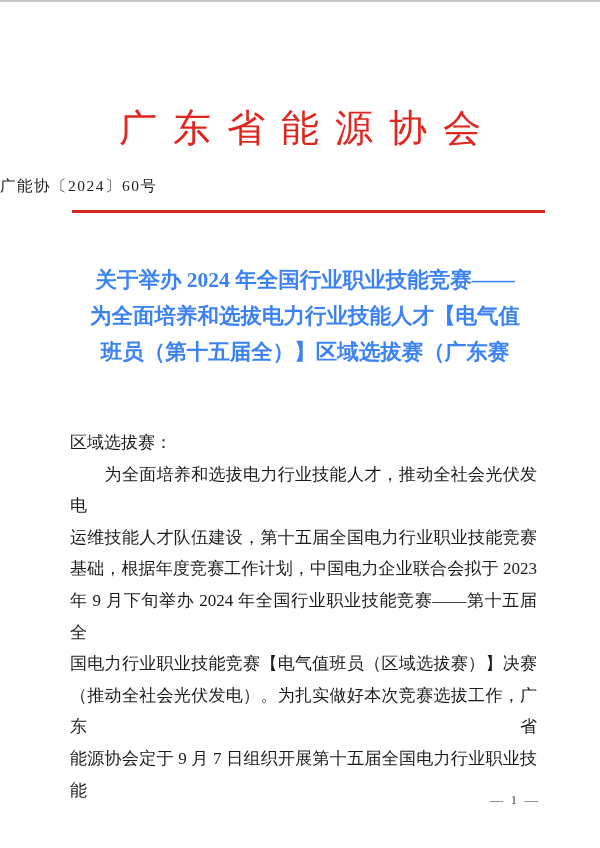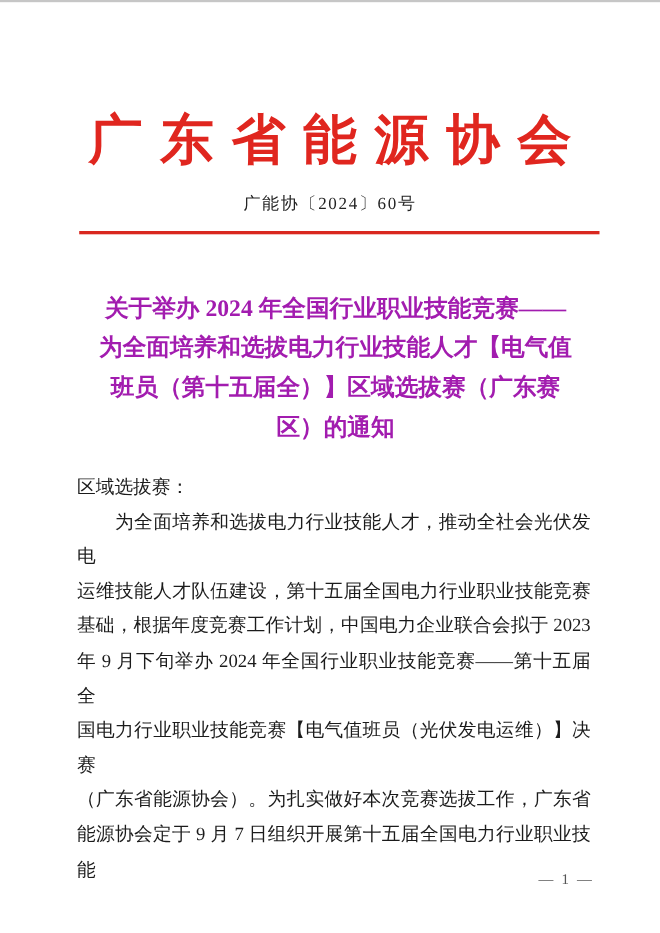--- a/index.html
+++ b/index.html
@@ -21,52 +21,51 @@
     position: absolute;
     top: 0; left: 0;
     width: 100%; height: 2px;
     background: #c6c6c6;
   }
   .org-name {
     position: absolute;
     top: 100px; left: 0; right: 0;
     text-align: center;
     white-space: nowrap;
-    font-size: 49px;
+    font-size: 38px;
     line-height: 56px;
-    font-weight: bold;
+    font-weight: normal;
     letter-spacing: 16px;
     padding-left: 16px; 
     color: var(--red-accent, #e0261f);
   }
   .doc-number {
     position: absolute;
     top: 176px; left: 0; right: 0;
-    text-align: center;
     font-size: 15.5px;
     line-height: 20px;
     letter-spacing: 1.5px;
     color: #222222;
   }
   .red-rule {
     position: absolute;
     top: 210px; left: 72px;
     width: 473px; height: 3px;
     background: var(--rule-red, #d9281f);
   }
   .notice-title {
     position: absolute;
     top: 262px; left: 72px;
     width: 466px;
     margin: 0;
     text-align: center;
     font-size: 21.5px;
     line-height: 36px;
     font-weight: bold;
-    color: #a21caf;
+    color: #3b82f6;
   }
   .notice-body {
     position: absolute;
     top: 427px; left: 70px;
     width: 467px;
     font-size: 17px;
     line-height: 31.6px;
     color: #1b1b1b;
   }
   .body-line.fill {
@@ -90,29 +89,28 @@
   <div class="org-name">广东省能源协会</div>
 
   <div class="doc-number">广能协〔2024〕60号</div>
 
   <div class="red-rule"></div>
 
   <h1 class="notice-title">
     <div class="title-line">关于举办 2024 年全国行业职业技能竞赛——</div>
     <div class="title-line">为全面培养和选拔电力行业技能人才【电气值</div>
     <div class="title-line">班员（第十五届全）】区域选拔赛（广东赛</div>
-    <div class="title-line">区）的通知</div>
   </h1>
 
   <div class="notice-body">
     <div class="body-line plain">区域选拔赛：</div>
     <div class="body-line fill">　　为全面培养和选拔电力行业技能人才，推动全社会光伏发电</div>
     <div class="body-line fill">运维技能人才队伍建设，第十五届全国电力行业职业技能竞赛</div>
     <div class="body-line fill">基础，根据年度竞赛工作计划，中国电力企业联合会拟于 2023</div>
     <div class="body-line fill">年 9 月下旬举办 2024 年全国行业职业技能竞赛——第十五届全</div>
-    <div class="body-line fill">国电力行业职业技能竞赛【电气值班员（光伏发电运维）】决赛</div>
-    <div class="body-line fill">（广东省能源协会）。为扎实做好本次竞赛选拔工作，广东省</div>
+    <div class="body-line fill">国电力行业职业技能竞赛【电气值班员（区域选拔赛）】决赛</div>
+    <div class="body-line fill">（推动全社会光伏发电）。为扎实做好本次竞赛选拔工作，广东省</div>
     <div class="body-line fill">能源协会定于 9 月 7 日组织开展第十五届全国电力行业职业技能</div>
 
   </div>
 
   <div class="page-number">— 1 —</div>
 </div>
 
 </body></html>

